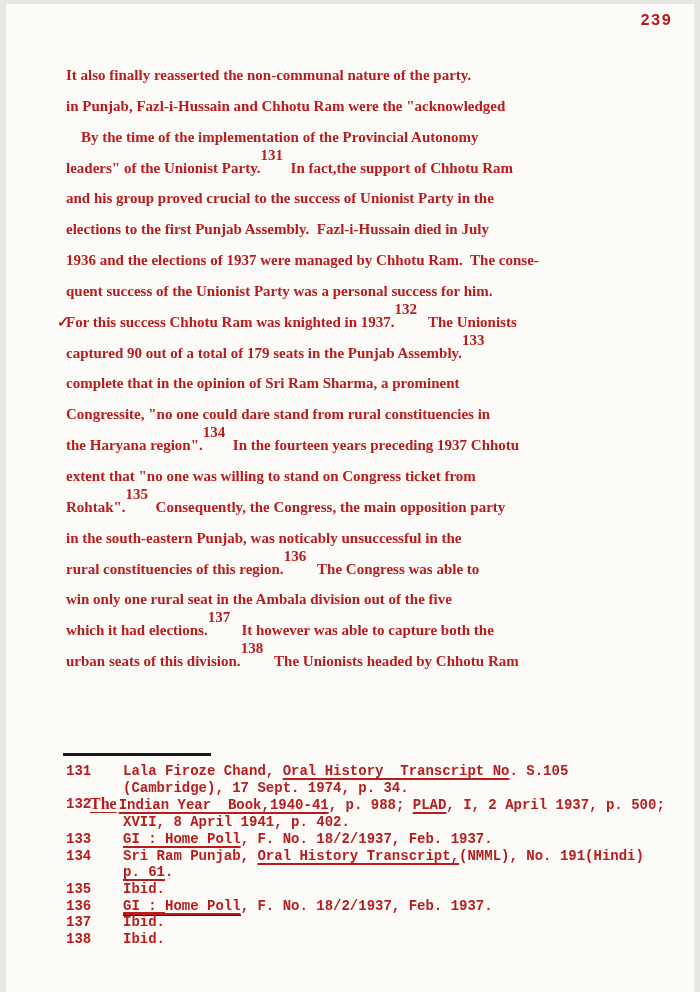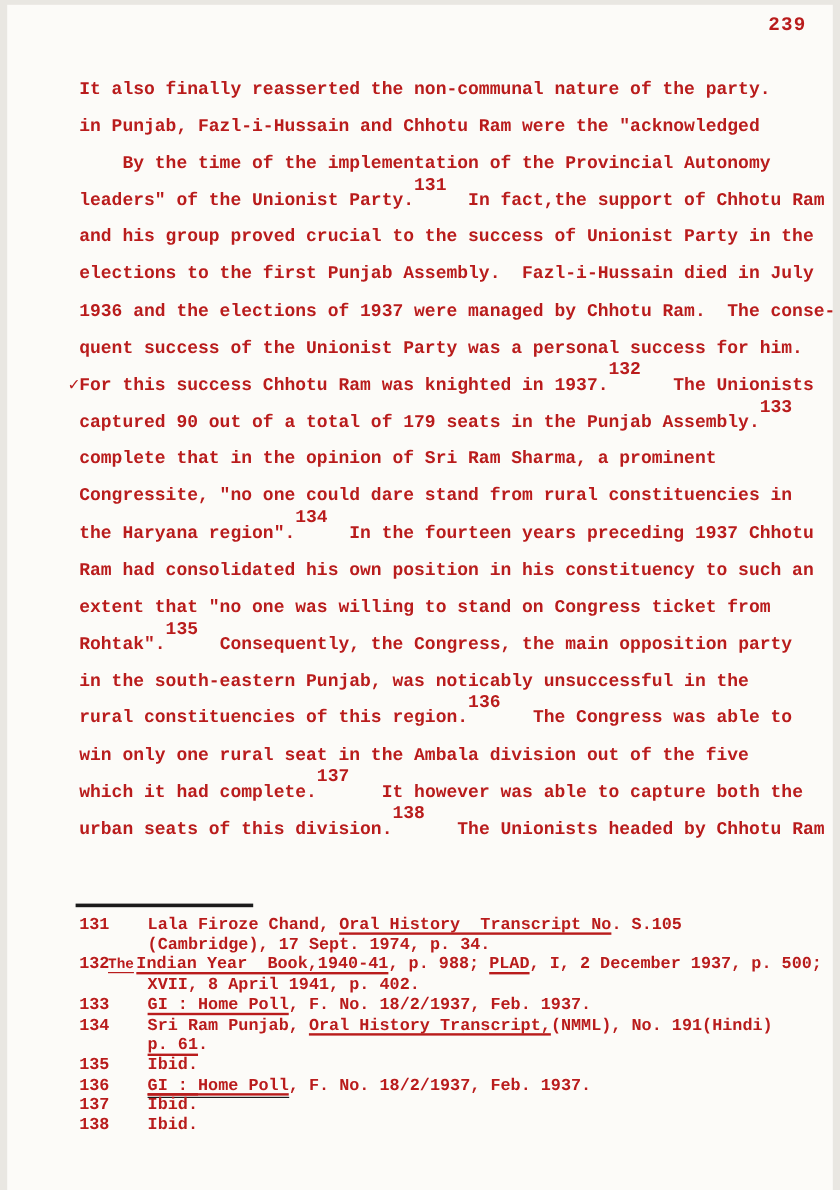--- a/index.html
+++ b/index.html
@@ -10,82 +10,81 @@
     font-weight:700;overflow:hidden;
   }
   .page-number{
     position:absolute;top:8px;right:22px;
     font-size:16px;letter-spacing:1px;
   }
   .body-text{
     position:absolute;left:60px;top:56px;right:6px;
     font-size:15px;line-height:30.85px;
   }
-  .bline{white-space:pre;height:30.85px;}
+  .bline{white-space:pre;height:30.85px;font-family:Liberation Serif, serif;}
   .seg{white-space:pre;}
   .sup{position:relative;top:-13px;}
   .mark{display:inline-block;width:9px;margin-left:-9px;overflow:visible;}
   .fn-separator{
     position:absolute;left:57px;top:749px;width:148px;height:2.5px;
     background:#1b1b1b;
   }
   .footnotes{
     position:absolute;left:60px;top:759px;right:4px;
     font-size:14px;line-height:16.7px;
   }
   .fn{display:flex;}
   .fn-num{flex:0 0 57px;white-space:pre;}
   .fn-body{white-space:pre;}
   .u{text-decoration:underline;text-underline-offset:2.5px;text-decoration-thickness:1.5px;}
   .u2{border-bottom:1.5px solid #1b1b1b;padding-bottom:1.5px;}
   .ov{text-decoration:overline;text-decoration-thickness:1.5px;}
-  .sq{font-size:12px;display:inline-block;margin-left:-33px;margin-right:2px;
-      text-decoration:underline;text-underline-offset:2.5px;}
+  .sq{font-size:16px;display:inline-block;margin-left:-33px;margin-right:2px;
+      text-decoration:underline;text-underline-offset:2.5px;font-family:Liberation Serif, serif;}
 </style>
 </head>
 <body>
 
 <div class="page">
   <div class="page-number">239</div>
   <main class="body-text" id="body">
       <div class="bline"><span class="seg">It also finally reasserted the non-communal nature of the party.</span></div>
       <div class="bline"><span class="seg">in Punjab, Fazl-i-Hussain and Chhotu Ram were the "acknowledged</span></div>
       <div class="bline"><span class="seg">    By the time of the implementation of the Provincial Autonomy</span></div>
       <div class="bline"><span class="seg">leaders" of the Unionist Party.</span><span class="sup">131</span><span class="seg">  In fact,the support of Chhotu Ram</span></div>
       <div class="bline"><span class="seg">and his group proved crucial to the success of Unionist Party in the</span></div>
       <div class="bline"><span class="seg">elections to the first Punjab Assembly.  Fazl-i-Hussain died in July</span></div>
       <div class="bline"><span class="seg">1936 and the elections of 1937 were managed by Chhotu Ram.  The conse-</span></div>
       <div class="bline"><span class="seg">quent success of the Unionist Party was a personal success for him.</span></div>
       <div class="bline"><span class="mark">✓</span><span class="seg">For this success Chhotu Ram was knighted in 1937.</span><span class="sup">132</span><span class="seg">   The Unionists</span></div>
       <div class="bline"><span class="seg">captured 90 out of a total of 179 seats in the Punjab Assembly.</span><span class="sup">133</span></div>
       <div class="bline"><span class="seg">complete that in the opinion of Sri Ram Sharma, a prominent</span></div>
       <div class="bline"><span class="seg">Congressite, "no one could dare stand from rural constituencies in</span></div>
       <div class="bline"><span class="seg">the Haryana region".</span><span class="sup">134</span><span class="seg">  In the fourteen years preceding 1937 Chhotu</span></div>
-      <div class="bline"><span class="seg">Ram had consolidated his own position in his constituency to such an</span></div>
       <div class="bline"><span class="seg">extent that "no one was willing to stand on Congress ticket from</span></div>
       <div class="bline"><span class="seg">Rohtak".</span><span class="sup">135</span><span class="seg">  Consequently, the Congress, the main opposition party</span></div>
       <div class="bline"><span class="seg">in the south-eastern Punjab, was noticably unsuccessful in the</span></div>
       <div class="bline"><span class="seg">rural constituencies of this region.</span><span class="sup">136</span><span class="seg">   The Congress was able to</span></div>
       <div class="bline"><span class="seg">win only one rural seat in the Ambala division out of the five</span></div>
-      <div class="bline"><span class="seg">which it had complete.</span><span class="sup">137</span><span class="seg">   It however was able to capture both the</span></div>
+      <div class="bline"><span class="seg">which it had elections.</span><span class="sup">137</span><span class="seg">   It however was able to capture both the</span></div>
       <div class="bline"><span class="seg">urban seats of this division.</span><span class="sup">138</span><span class="seg">   The Unionists headed by Chhotu Ram</span></div>
     </main>
   <div class="fn-separator"></div>
   <section class="footnotes" id="footnotes">
       <div class="fn">
         <span class="fn-num">131</span>
         <div class="fn-body"><span class="seg">Lala Firoze Chand, </span><span class="seg u">Oral History  Transcript No</span><span class="seg">. S.105</span></div>
       </div>
       <div class="fn">
         <span class="fn-num"></span>
         <div class="fn-body"><span class="seg">(Cambridge), 17 Sept. 1974, p. 34.</span></div>
       </div>
       <div class="fn">
         <span class="fn-num">132</span>
-        <div class="fn-body"><span class="seg sq">The</span><span class="seg u">Indian Year  Book,1940-41</span><span class="seg">, p. 988; </span><span class="seg u">PLAD</span><span class="seg">, I, 2 December 1937, p. 500;</span></div>
+        <div class="fn-body"><span class="seg sq">The</span><span class="seg u">Indian Year  Book,1940-41</span><span class="seg">, p. 988; </span><span class="seg u">PLAD</span><span class="seg">, I, 2 April 1937, p. 500;</span></div>
       </div>
       <div class="fn">
         <span class="fn-num"></span>
         <div class="fn-body"><span class="seg">XVII, 8 April 1941, p. 402.</span></div>
       </div>
       <div class="fn">
         <span class="fn-num">133</span>
         <div class="fn-body"><span class="seg u">GI : Home Poll</span><span class="seg">, F. No. 18/2/1937, Feb. 1937.</span></div>
       </div>
       <div class="fn">

